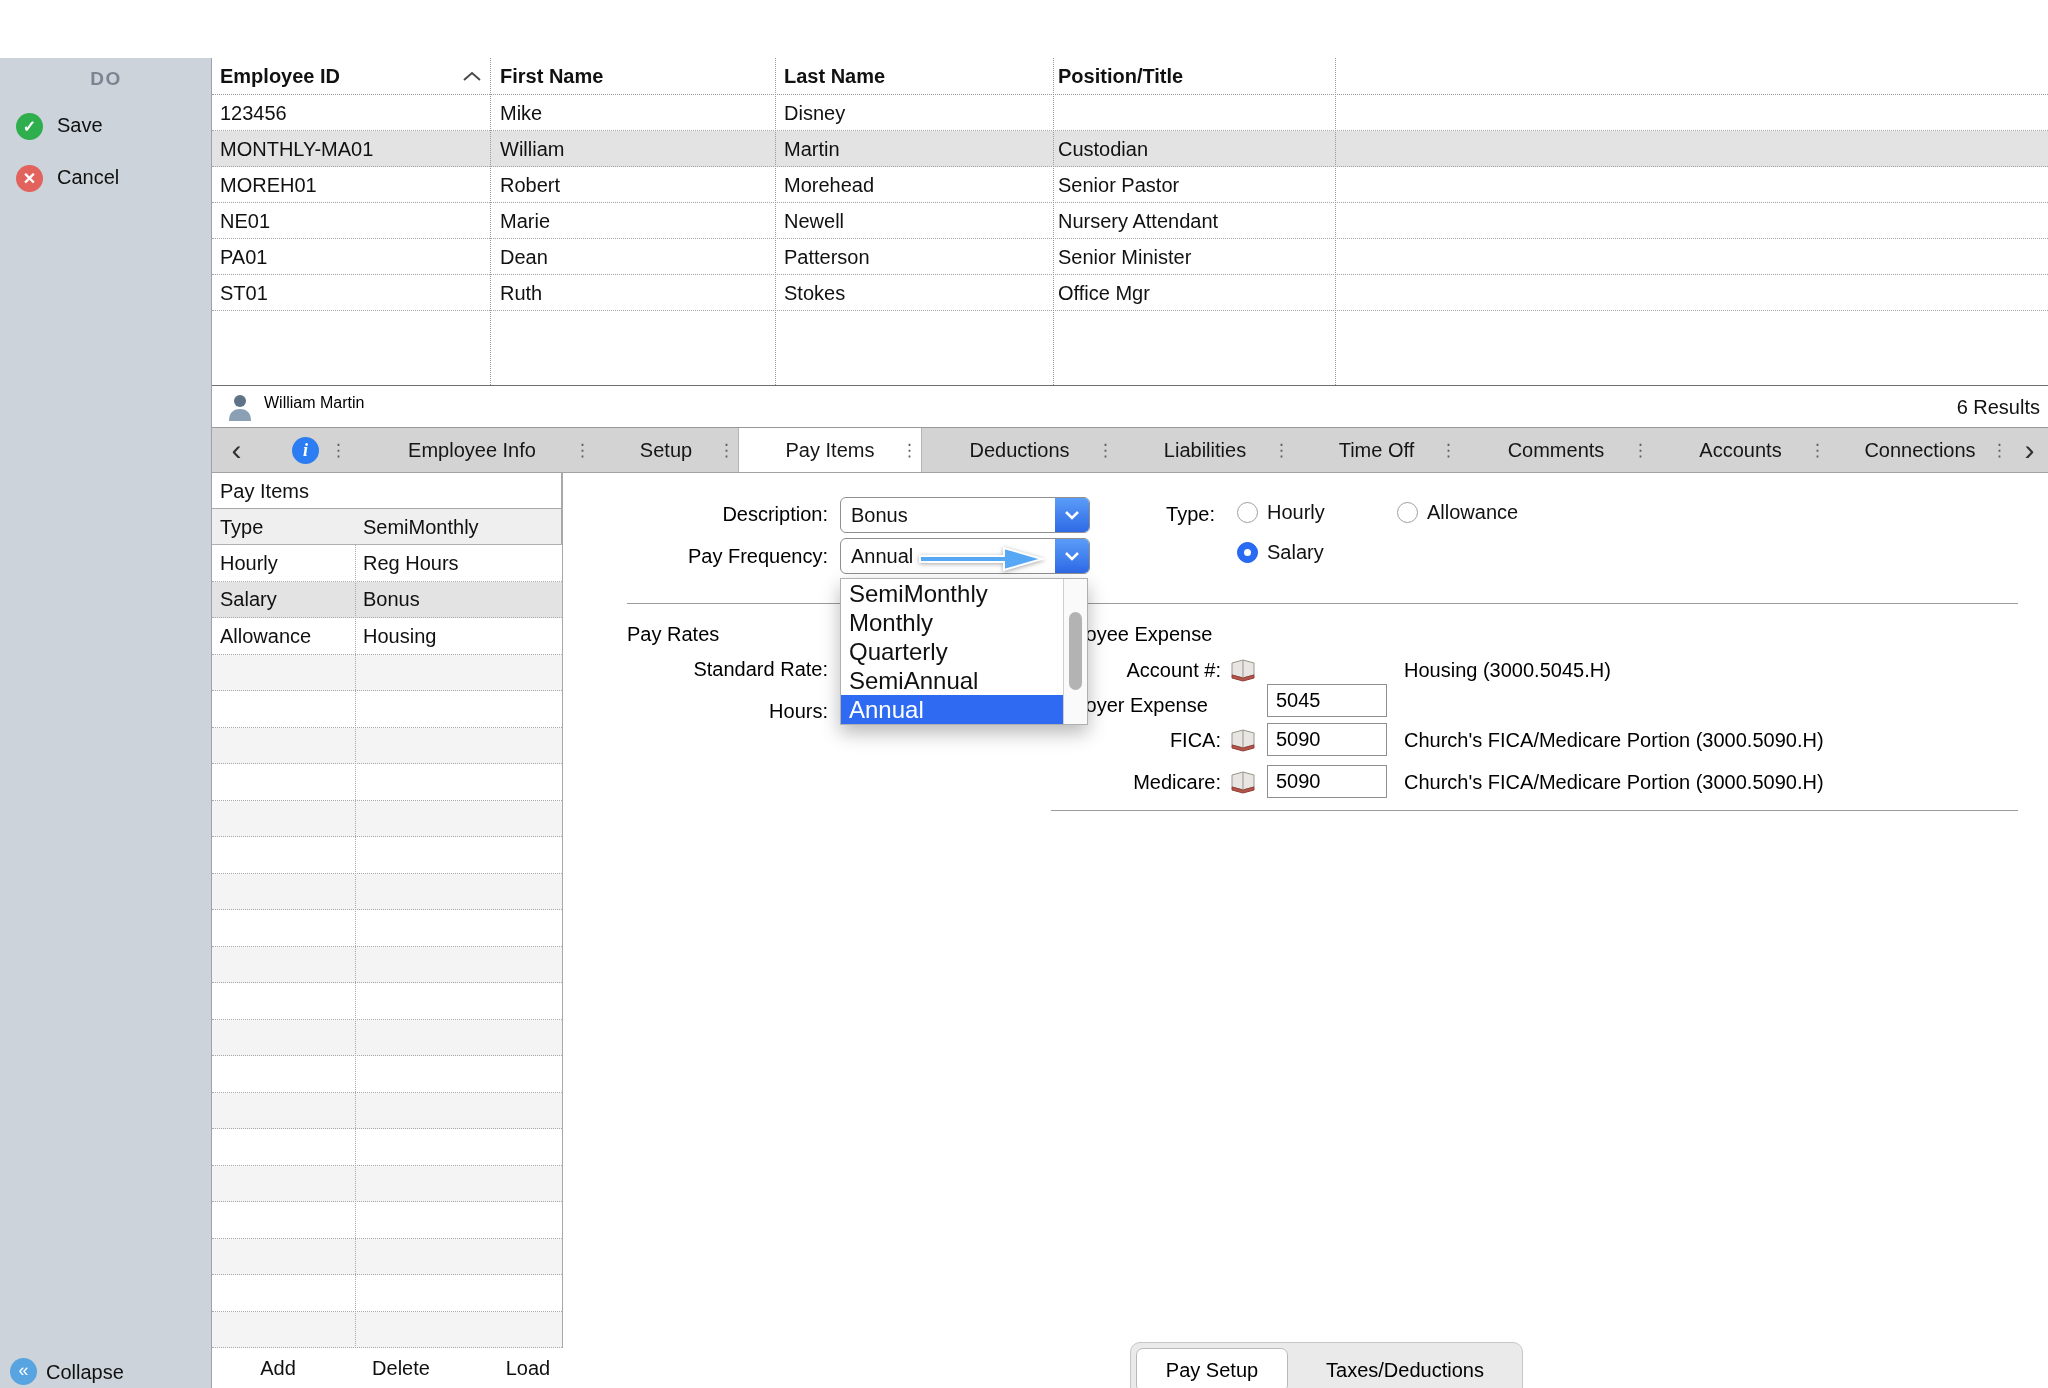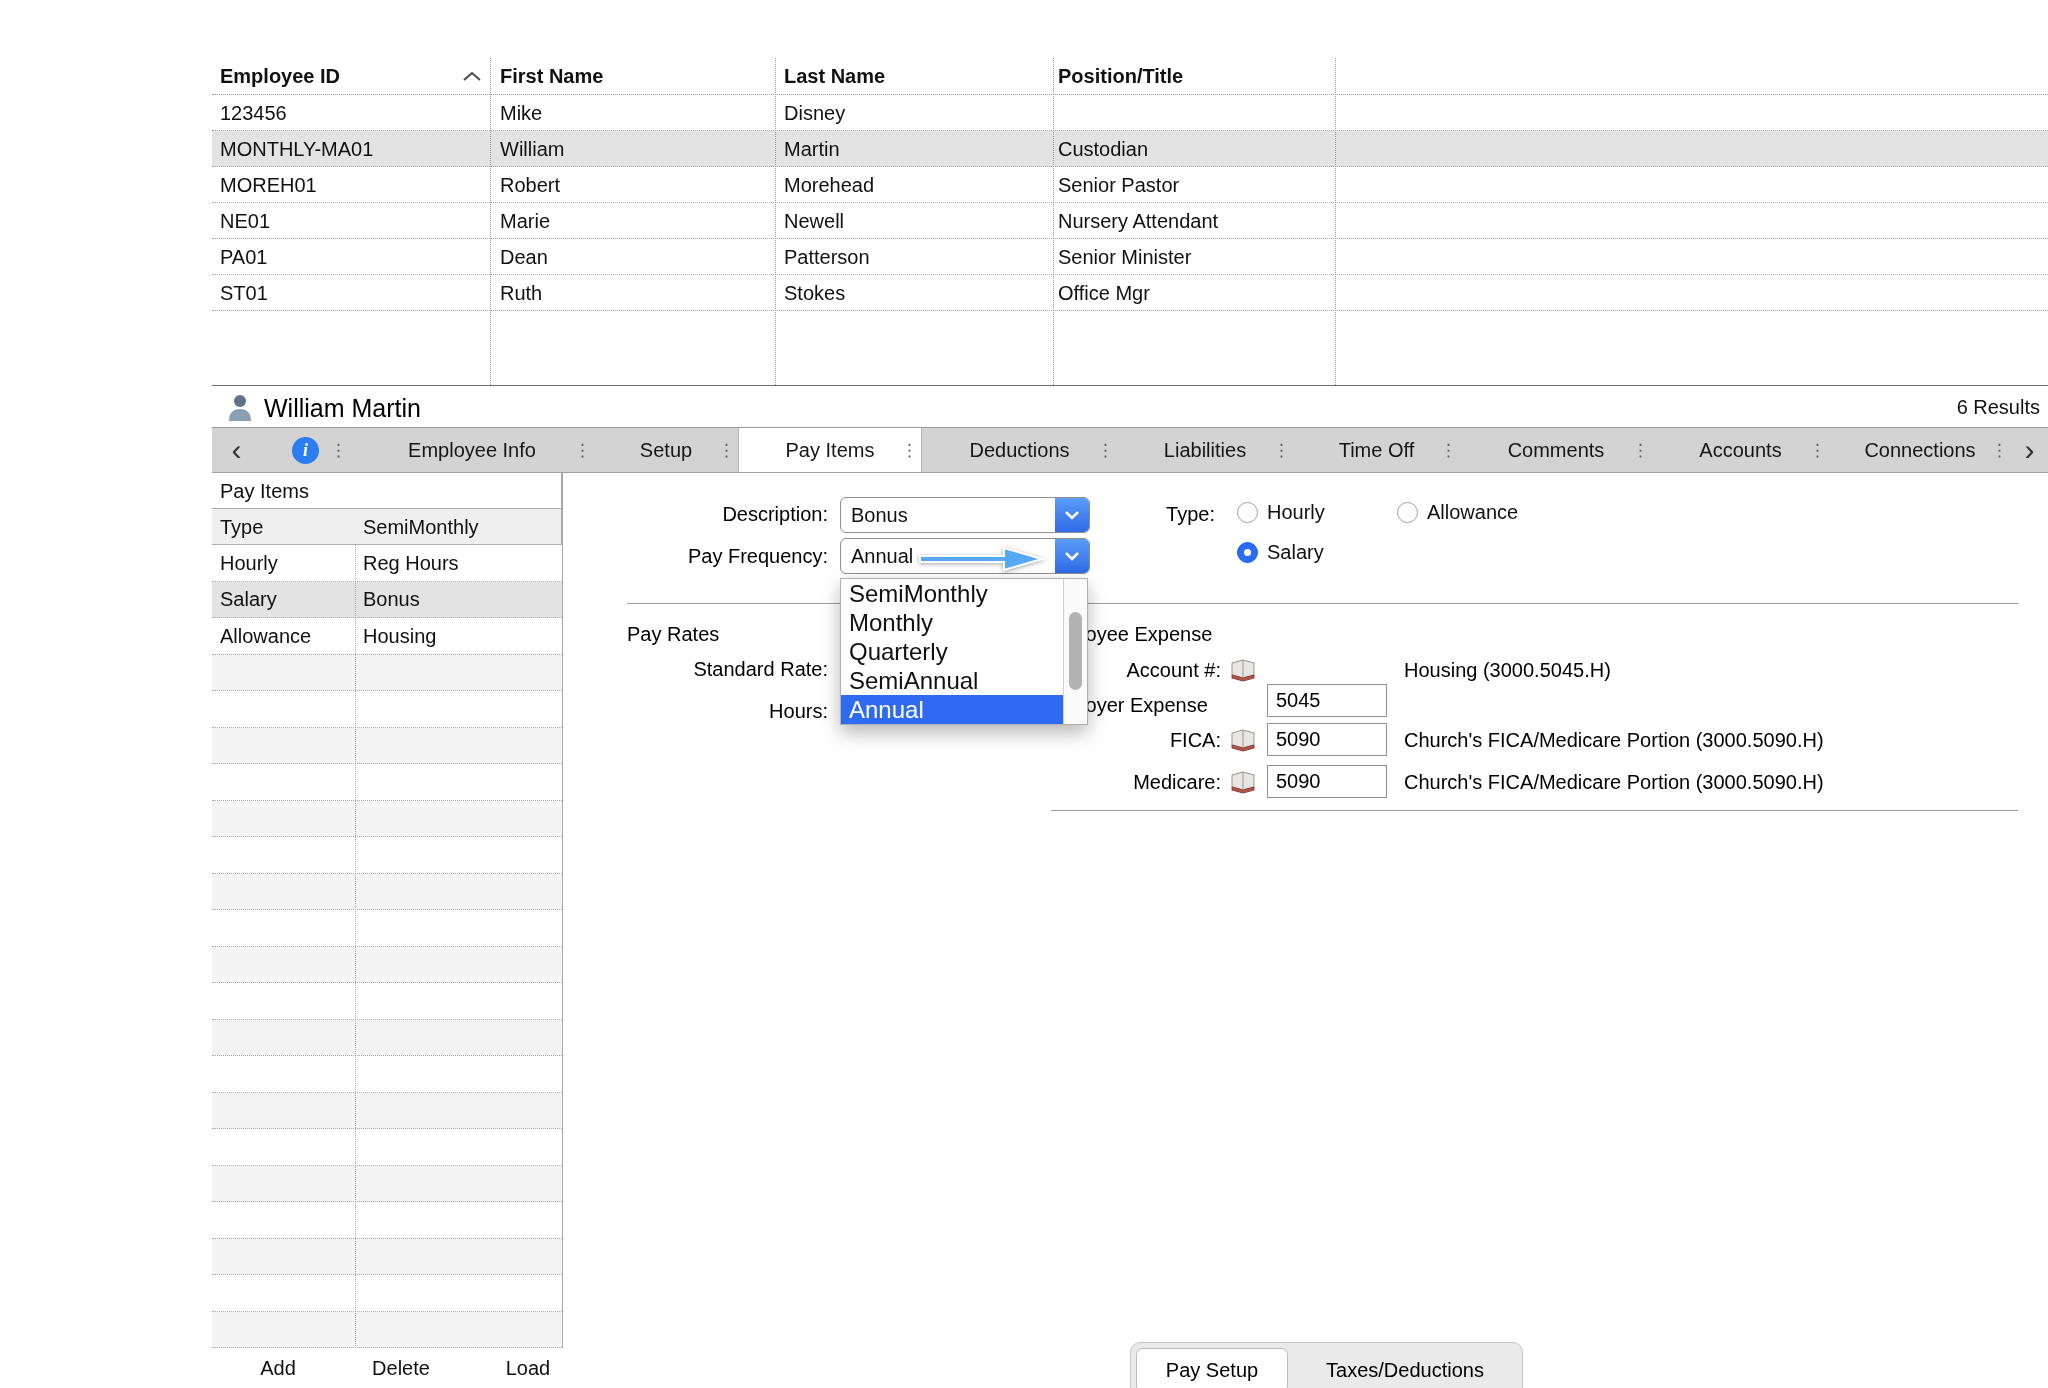--- a/index.html
+++ b/index.html
@@ -47,21 +47,21 @@
   .col0{left:8px;} .col1{left:288px;} .col2{left:572px;} .col3{left:846px;}
   .vline{position:absolute;top:0;width:0;border-left:1px dotted #9a9a9a;z-index:5;pointer-events:none;}
   .emp-table .vline{height:327px;}
   .v0{left:278px;} .v1{left:563px;} .v2{left:841px;} .v3{left:1123px;}
   .sort-caret{position:absolute;left:250px;top:12px;}
 
   
   .record-bar{position:absolute;left:0;top:327px;width:1836px;height:43px;background:#fff;
               border-top:1px solid #6e6e6e;border-bottom:1px solid #989898;box-sizing:border-box;}
   .record-person{position:absolute;left:14px;top:7px;}
-  .record-name{position:absolute;left:52px;top:8px;font-size:25px;font-weight:500;color:#000;}
+  .record-name{position:absolute;left:52px;top:8px;font-size:16px;font-weight:500;color:#000;}
   .record-results{position:absolute;right:8px;top:10px;font-size:20px;color:#111;}
 
   
   .tabbar{position:absolute;left:0;top:370px;width:1836px;height:45px;background:#d3d3d3;
           border-bottom:1px solid #a3a3a3;box-sizing:border-box;display:flex;align-items:stretch;}
   .tab-chevron{width:49px;display:flex;align-items:center;justify-content:center;
                font-size:30px;color:#2f2f2f;}
   .tab-chevron.right{width:37px;}
   .tab-seg{position:relative;display:flex;align-items:center;justify-content:center;
            font-size:20px;color:#161616;box-sizing:border-box;}
@@ -146,20 +146,35 @@
   .bt-seg.active{background:#fff;border:1px solid #b9b9b9;border-radius:7px;margin-left:5px;
                  width:150px;height:42px;display:flex;align-items:center;justify-content:center;}
   .bt-seg.inactive{flex:1;text-align:center;}
 </style>
 </head>
 <body>
 
 <div class="stage">
 
 
+  <div class="sidebar">
+    <div class="sidebar-header">DO</div>
+    <div class="side-action save-row">
+      <span class="circle-icon">✓</span>
+      <span class="action-label">Save</span>
+    </div>
+    <div class="side-action cancel-row">
+      <span class="circle-icon">✕</span>
+      <span class="action-label">Cancel</span>
+    </div>
+    <div class="collapse-row">
+      <span class="circle-icon">«</span>
+      <span class="action-label">Collapse</span>
+    </div>
+  </div>
 
   <div class="main">
 
     <div class="emp-table">
       <div class="emp-header">
         <svg class="sort-caret" width="20" height="12" viewBox="0 0 20 12">
           <polyline points="2,10 10,3 18,10" fill="none" stroke="#4a4a4a" stroke-width="2"></polyline>
         </svg>
       <span class="emp-cell col0">Employee ID</span>
           <span class="emp-cell col1">First Name</span>

